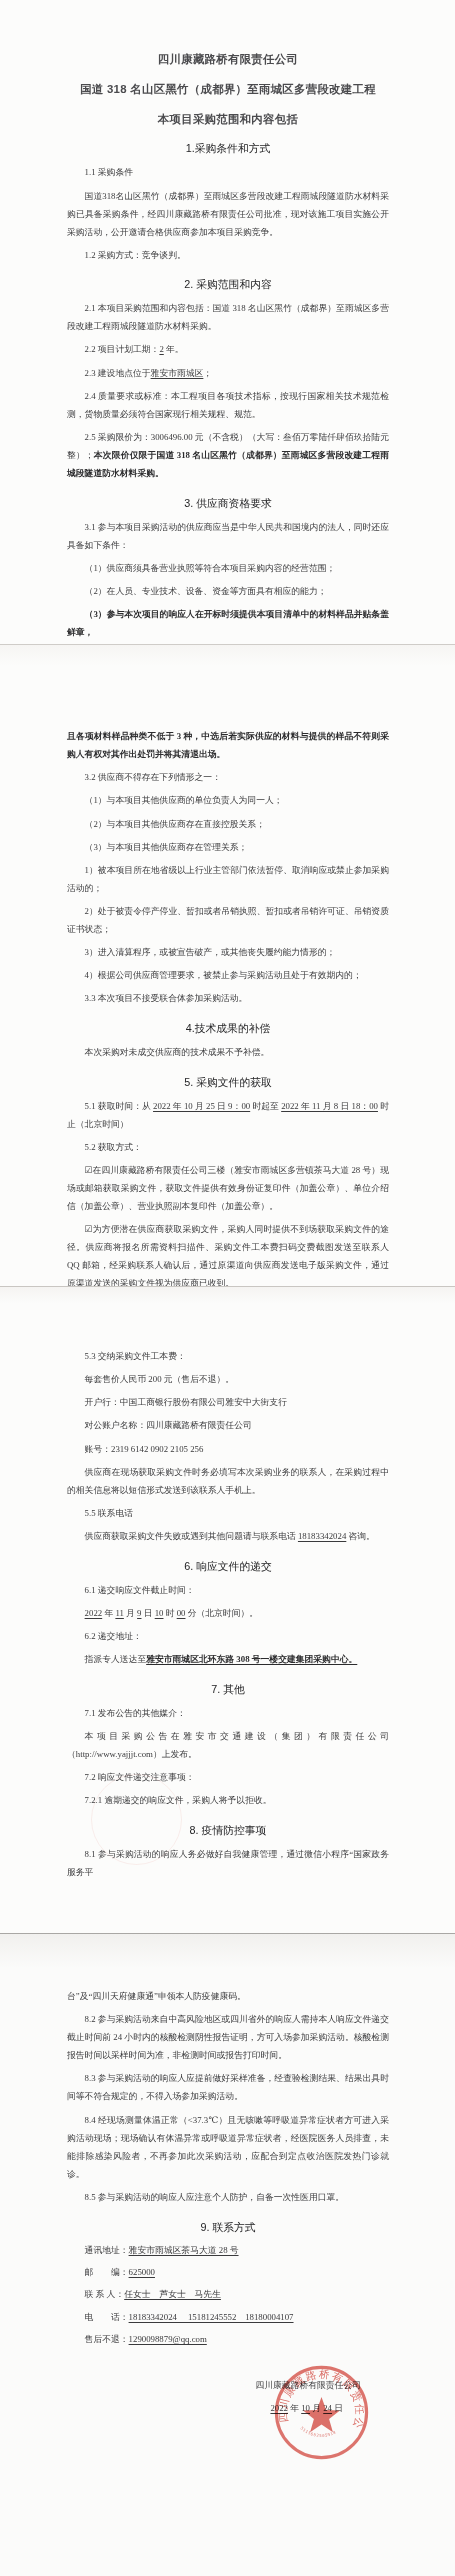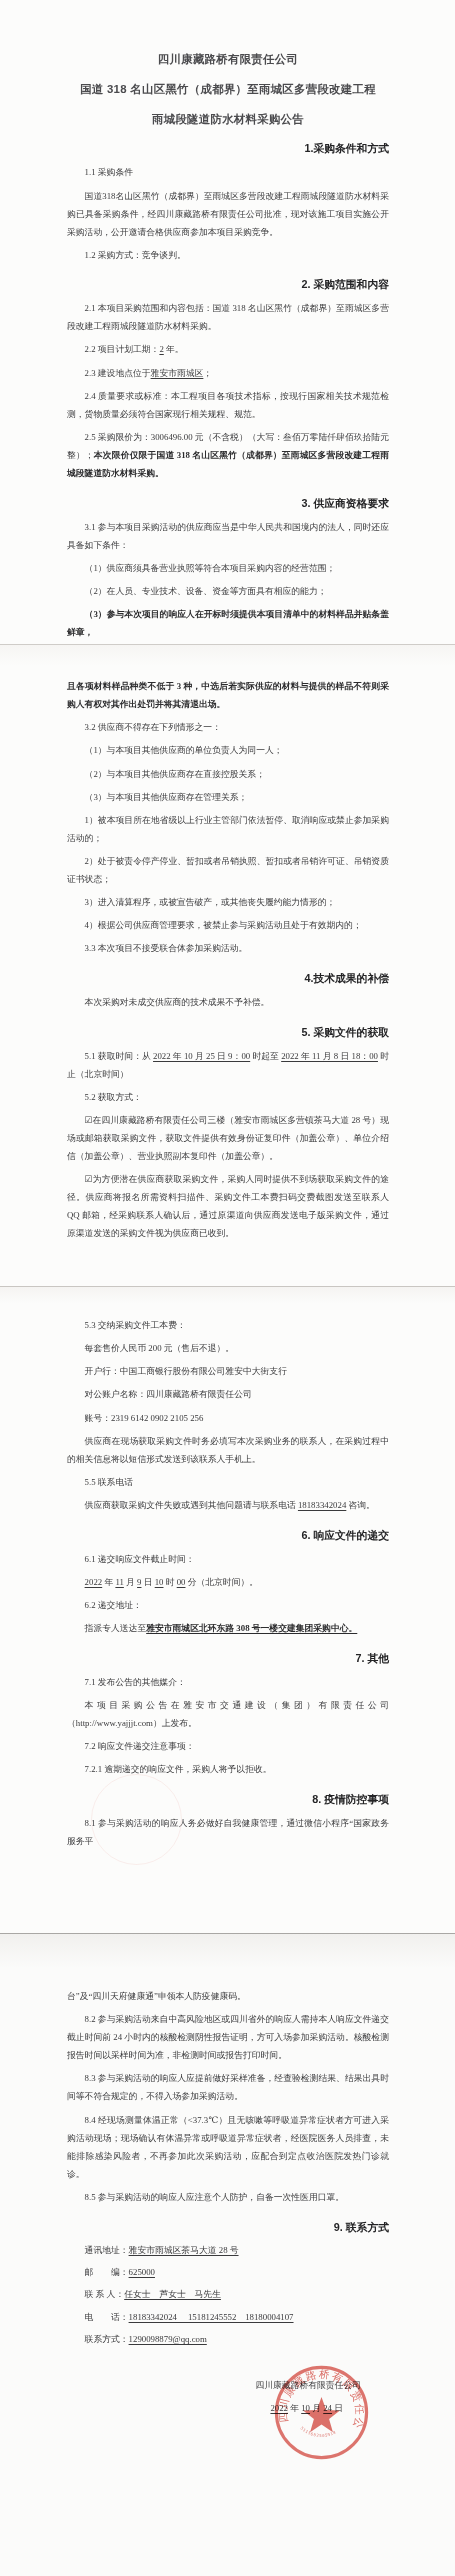--- a/index.html
+++ b/index.html
@@ -14,35 +14,35 @@
     overflow:hidden;
   }
   .page{
     position:relative;
     box-sizing:border-box;
     padding:0 66px 0 67px;
     background:#fcfcfb;
     overflow:hidden;
   }
   .page-1{height:644px;padding-top:52px;}
-  .page-2{height:642px;padding-top:27px;border-top:0.6px solid #cfccc8;background:linear-gradient(180deg,#f6f5f3 0,#fcfcfb 20.5px);}
-  .page-3{height:647px;padding-top:24px;border-top:0.6px solid #c9c6c2;background:linear-gradient(180deg,#f5f4f2 0,#fcfcfb 17px);}
+  .page-2{height:642px;padding-top:77px;border-top:0.6px solid #cfccc8;background:linear-gradient(180deg,#f6f5f3 0,#fcfcfb 20.5px);}
+  .page-3{height:647px;padding-top:55px;border-top:0.6px solid #c9c6c2;background:linear-gradient(180deg,#f5f4f2 0,#fcfcfb 17px);}
   .page-4{height:643px;padding-top:48px;border-top:1.1px solid #a9a7a4;background:linear-gradient(180deg,#f1f0ee 0,#fbfbfa 34px);}
   .blk{font-size:8.8px;line-height:2.05;margin:5.1px 0;text-align:justify;}
   .doc-title{
     font-family:"Liberation Sans","DejaVu Sans",sans-serif;
     font-weight:600;color:#4b4b4e;
     font-size:11.4px;text-align:center;line-height:1.3;
     margin:0 0 15px 0;letter-spacing:0.3px;
   }
   .section-heading{
     font-family:"Liberation Sans","DejaVu Sans",sans-serif;
-    font-weight:700;color:#242426;
+    font-weight:400;color:#242426;
     font-size:10.8px;line-height:1.4;
-    margin:13.7px 0 6.8px 0;text-align:right;
+    margin:13.7px 0 6.8px 0;text-align:center;
   }
   .paragraph{text-indent:2em;}
   .noindent{text-indent:0;}
   .contact-line{text-indent:2em;margin:4px 0;}
   .signature-line{text-align:right;text-indent:0;}
   .sign-company{padding-right:28px;margin-top:28.5px;}
   .sign-date{padding-right:46px;margin-top:1px;}
   .u{text-decoration:underline;text-underline-offset:2.3px;text-decoration-thickness:0.6px;}
   .b{font-weight:bold;color:#2c2c2e;}
   
@@ -60,21 +60,21 @@
 </style>
 </head>
 <body>
 
 <div class="doc">
 
   <div id="pages">
       <div class="page page-1">
         <div class="blk doc-title"><span>四川康藏路桥有限责任公司</span></div>
         <div class="blk doc-title"><span>国道 318 名山区黑竹（成都界）至雨城区多营段改建工程</span></div>
-        <div class="blk doc-title"><span>雨城段隧道防水材料采购公告</span></div>
+        <div class="blk doc-title"><span>本项目采购范围和内容包括</span></div>
         <div class="blk section-heading"><span>1.采购条件和方式</span></div>
         <div class="blk paragraph"><span>1.1 采购条件</span></div>
         <div class="blk paragraph"><span>国道318名山区黑竹（成都界）至雨城区多营段改建工程雨城段隧道防水材料采购已具备采购条件，经四川康藏路桥有限责任公司批准，现对该施工项目实施公开采购活动，公开邀请合格供应商参加本项目采购竞争。</span></div>
         <div class="blk paragraph"><span>1.2 采购方式：竞争谈判。</span></div>
         <div class="blk section-heading"><span>2. 采购范围和内容</span></div>
         <div class="blk paragraph"><span>2.1 本项目采购范围和内容包括：国道 318 名山区黑竹（成都界）至雨城区多营段改建工程雨城段隧道防水材料采购。</span></div>
         <div class="blk paragraph"><span>2.2 项目计划工期：</span><span class="u">2</span><span> 年。</span></div>
         <div class="blk paragraph"><span>2.3 建设地点位于</span><span class="u">雅安市雨城区</span><span>；</span></div>
         <div class="blk paragraph"><span>2.4 质量要求或标准：本工程项目各项技术指标，按现行国家相关技术规范检测，货物质量必须符合国家现行相关规程、规范。</span></div>
         <div class="blk paragraph"><span>2.5 采购限价为：3006496.00 元（不含税）（大写：叁佰万零陆仟肆佰玖拾陆元整）；</span><span class="b">本次限价仅限于国道 318 名山区黑竹（成都界）至雨城区多营段改建工程雨城段隧道防水材料采购。</span></div>
@@ -129,21 +129,21 @@
         <div class="blk paragraph noindent"><span>台”及“四川天府健康通”申领本人防疫健康码。</span></div>
         <div class="blk paragraph"><span>8.2 参与采购活动来自中高风险地区或四川省外的响应人需持本人响应文件递交截止时间前 24 小时内的核酸检测阴性报告证明，方可入场参加采购活动。核酸检测报告时间以采样时间为准，非检测时间或报告打印时间。</span></div>
         <div class="blk paragraph"><span>8.3 参与采购活动的响应人应提前做好采样准备，经查验检测结果、结果出具时间等不符合规定的，不得入场参加采购活动。</span></div>
         <div class="blk paragraph"><span>8.4 经现场测量体温正常（&lt;37.3℃）且无咳嗽等呼吸道异常症状者方可进入采购活动现场；现场确认有体温异常或呼吸道异常症状者，经医院医务人员排查，未能排除感染风险者，不再参加此次采购活动，应配合到定点收治医院发热门诊就诊。</span></div>
         <div class="blk paragraph"><span>8.5 参与采购活动的响应人应注意个人防护，自备一次性医用口罩。</span></div>
         <div class="blk section-heading"><span>9. 联系方式</span></div>
         <div class="blk contact-line"><span>通讯地址：</span><span class="u">雅安市雨城区茶马大道 28 号</span></div>
         <div class="blk contact-line"><span>邮　　编：</span><span class="u">625000</span></div>
         <div class="blk contact-line"><span>联 系 人：</span><span class="u">任女士　芦女士　马先生</span></div>
         <div class="blk contact-line"><span>电　　话：</span><span class="u">18183342024　 15181245552　18180004107</span></div>
-        <div class="blk contact-line"><span>联系方式：</span><span class="u">1290098879@qq.com</span></div>
+        <div class="blk contact-line"><span>售后不退：</span><span class="u">1290098879@qq.com</span></div>
         <div class="blk signature-line sign-company"><span>四川康藏路桥有限责任公司</span></div>
         <div class="blk signature-line sign-date"><span class="u">2022</span><span> 年 </span><span class="u">10</span><span> 月 </span><span class="u">24</span><span> 日</span></div>
       </div>
     </div>
 
   <div class="bleed"></div>
 
   <svg class="stamp" viewBox="0 0 170 170" xmlns="http://www.w3.org/2000/svg" aria-hidden="true">
     <defs>
       <path id="arc-top" d="M 29.7 110.8 A 61 61 0 1 1 140.3 110.8" fill="none"></path>

